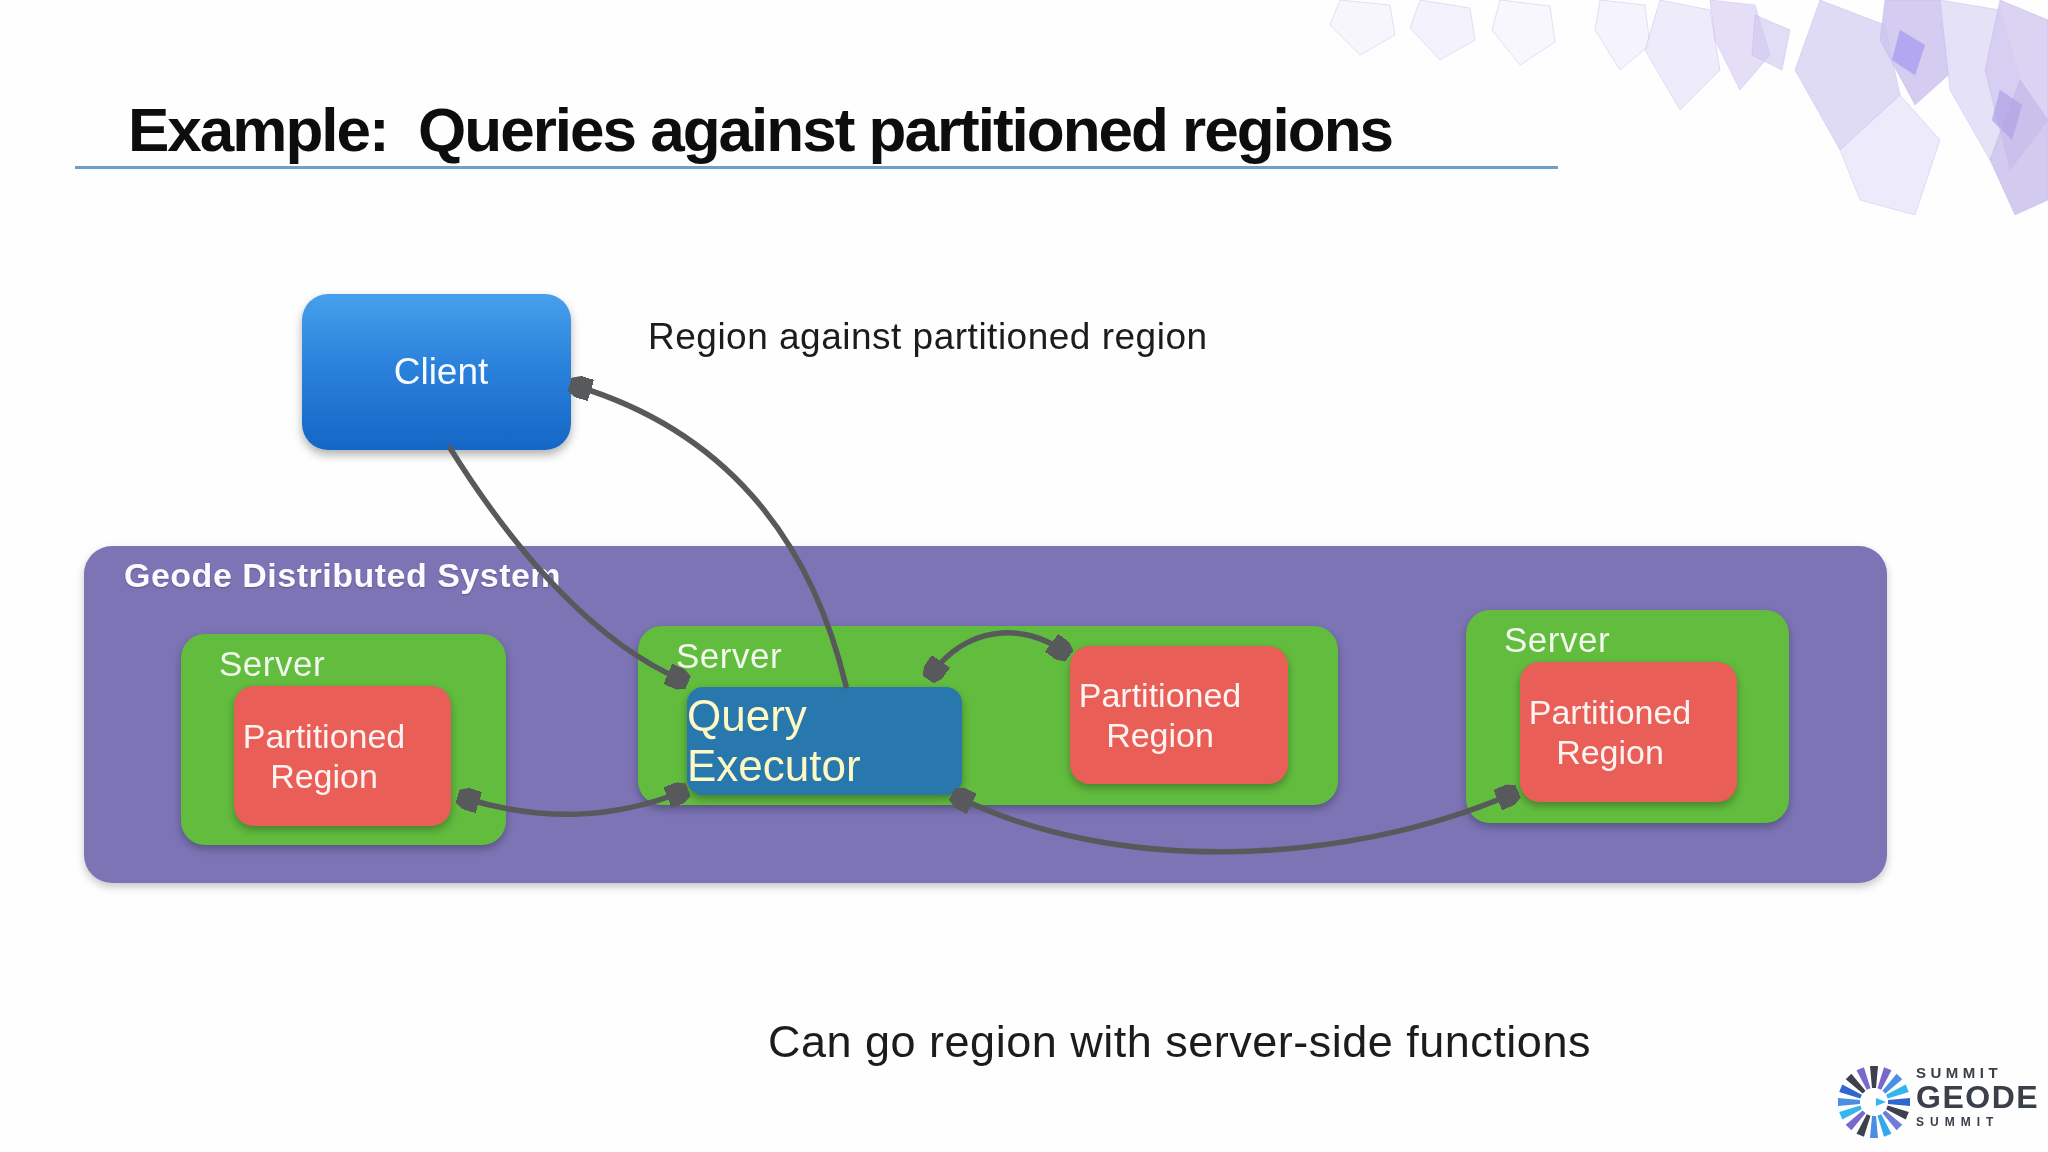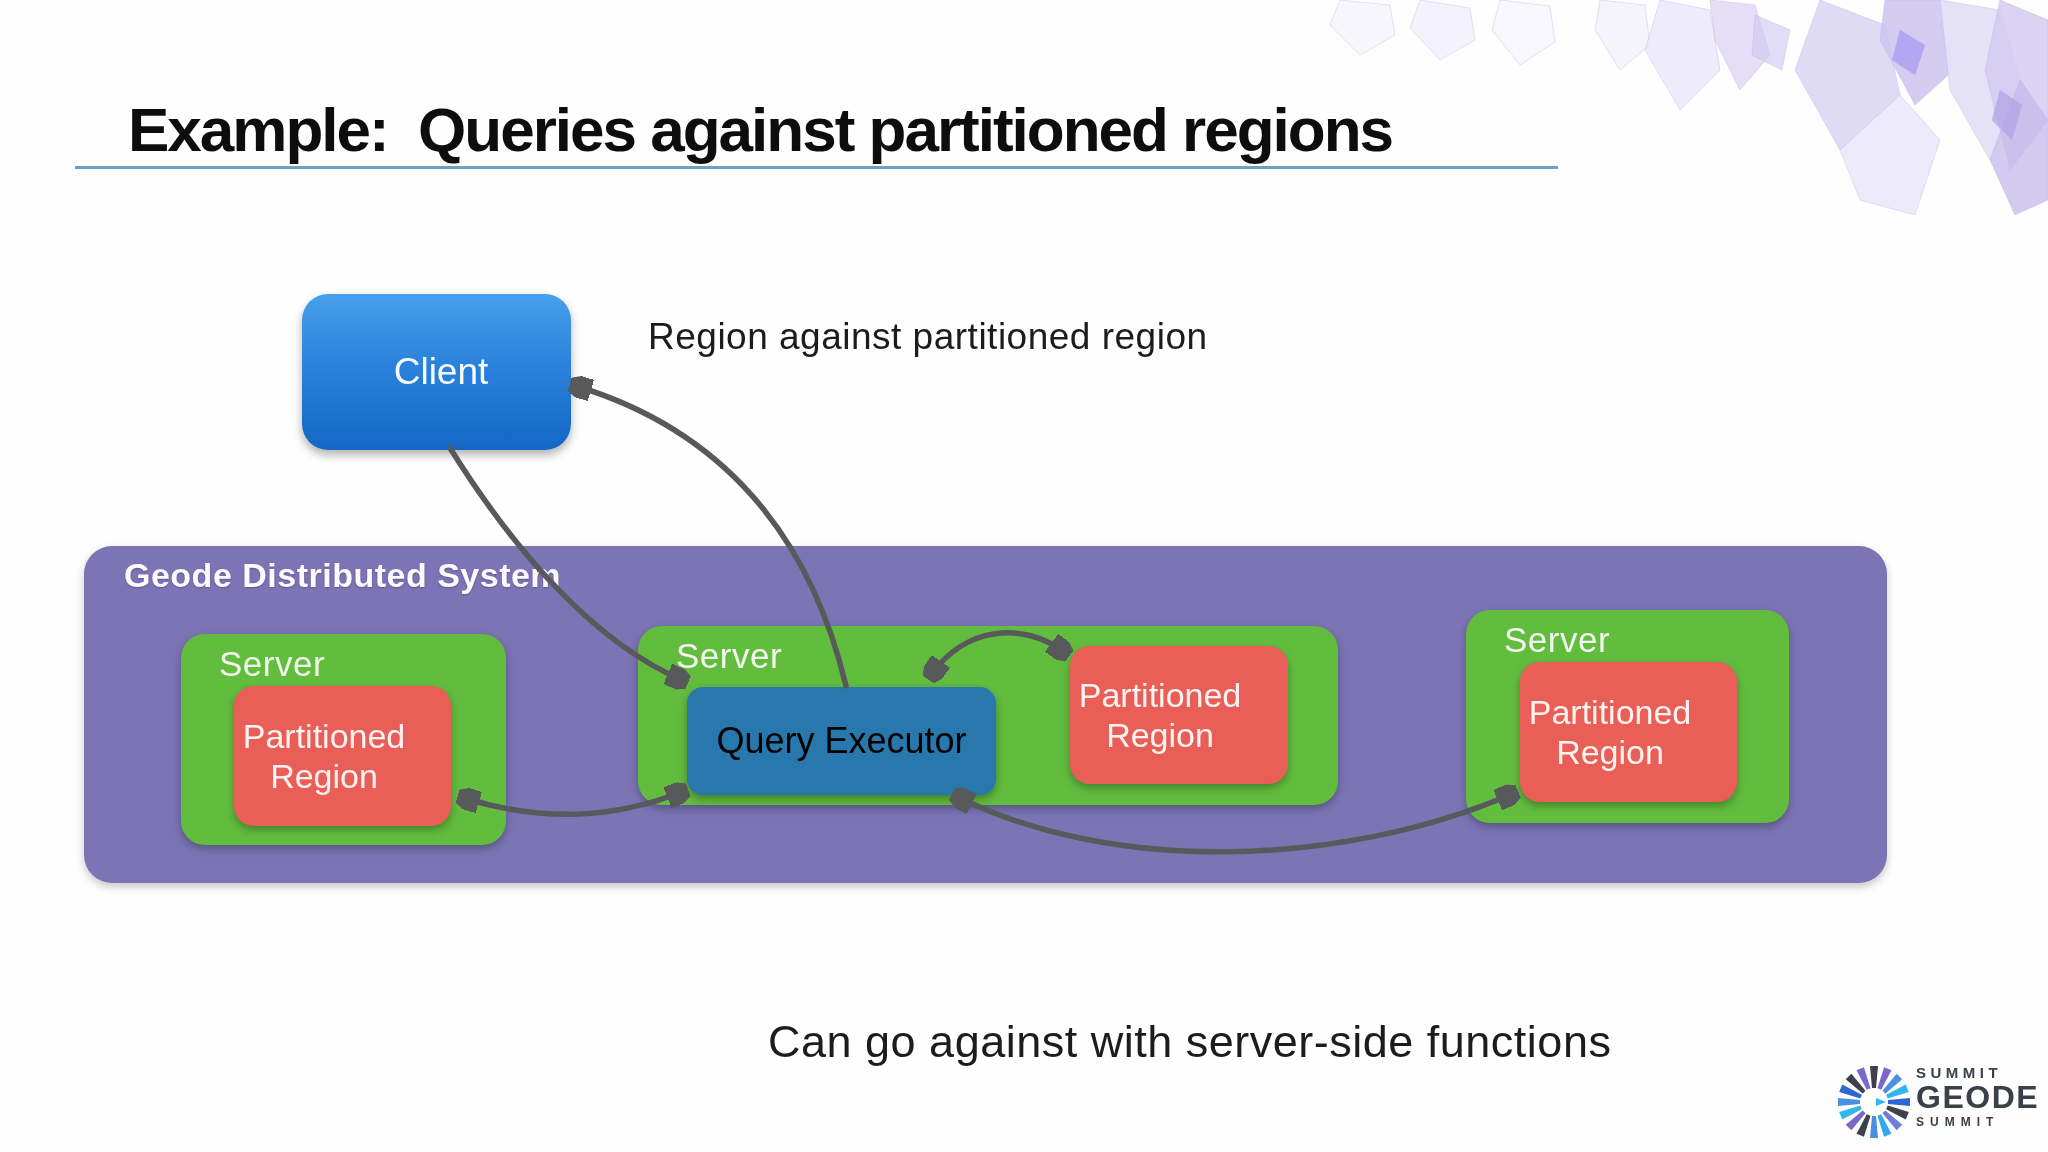--- a/index.html
+++ b/index.html
@@ -65,25 +65,25 @@
     box-shadow:0 4px 8px rgba(0,0,0,0.30);
     display:flex;align-items:center;text-align:center;
     color:#fdf4f2;font-size:34px;line-height:1.18;
   }
   .region span{display:block;width:180px;}
   .region-left{left:234px;top:686px;width:217px;height:140px;}
   .region-mid{left:1070px;top:646px;width:218px;height:138px;}
   .region-right{left:1520px;top:662px;width:217px;height:140px;}
 
   .executor{
-    position:absolute;left:687px;top:687px;width:309px;height:108px;
+    position:absolute;left:687px;top:687px;width:275px;height:108px;
     background:#2878ae;border-radius:16px;
     box-shadow:0 4px 9px rgba(0,0,0,0.32);
     display:flex;align-items:center;justify-content:center;
-    color:#000000;font-size:36px;
+    color:#fef9c3;font-size:44px;
   }
 
   .arrows{position:absolute;left:0;top:0;width:2048px;height:1152px;pointer-events:none;}
   .arrows path{stroke:#58595b;stroke-width:5.5;fill:none;stroke-linecap:round;}
 
   .footer-text{
     position:absolute;left:768px;top:1016px;
     font-size:45px;color:#1c1c1c;letter-spacing:0.5px;
   }
 
@@ -162,21 +162,21 @@
         <path d="M0,0 L10,5 L0,10 z" fill="#58595b"></path>
       </marker>
     </defs>
     <path d="M 450 448 C 520 560, 600 645, 682 680" marker-end="url(#ah)"></path>
     <path d="M 846 686 C 810 535, 722 430, 576 386" marker-end="url(#ah)"></path>
     <path d="M 932 674 C 965 627, 1023 621, 1064 652" marker-start="url(#ah)" marker-end="url(#ah)"></path>
     <path d="M 464 798 C 545 823, 615 818, 682 792" marker-start="url(#ah)" marker-end="url(#ah)"></path>
     <path d="M 958 797 C 1110 873, 1340 868, 1512 794" marker-start="url(#ah)" marker-end="url(#ah)"></path>
   </svg>
 
-  <div class="footer-text">Can go against with server-side functions</div>
+  <div class="footer-text">Can go region with server-side functions</div>
 
   <div class="logo">
     <svg class="logo-burst" width="80" height="80" viewBox="-40 -40 80 80">
       <g>
         <g transform="rotate(0)">
             <polygon points="-4,-36 4,-36 2,-14 -2,-14" fill="#3c414d"></polygon>
           </g>
         <g transform="rotate(22.5)">
             <polygon points="-4,-36 4,-36 2,-14 -2,-14" fill="#7b68ca"></polygon>
           </g>

